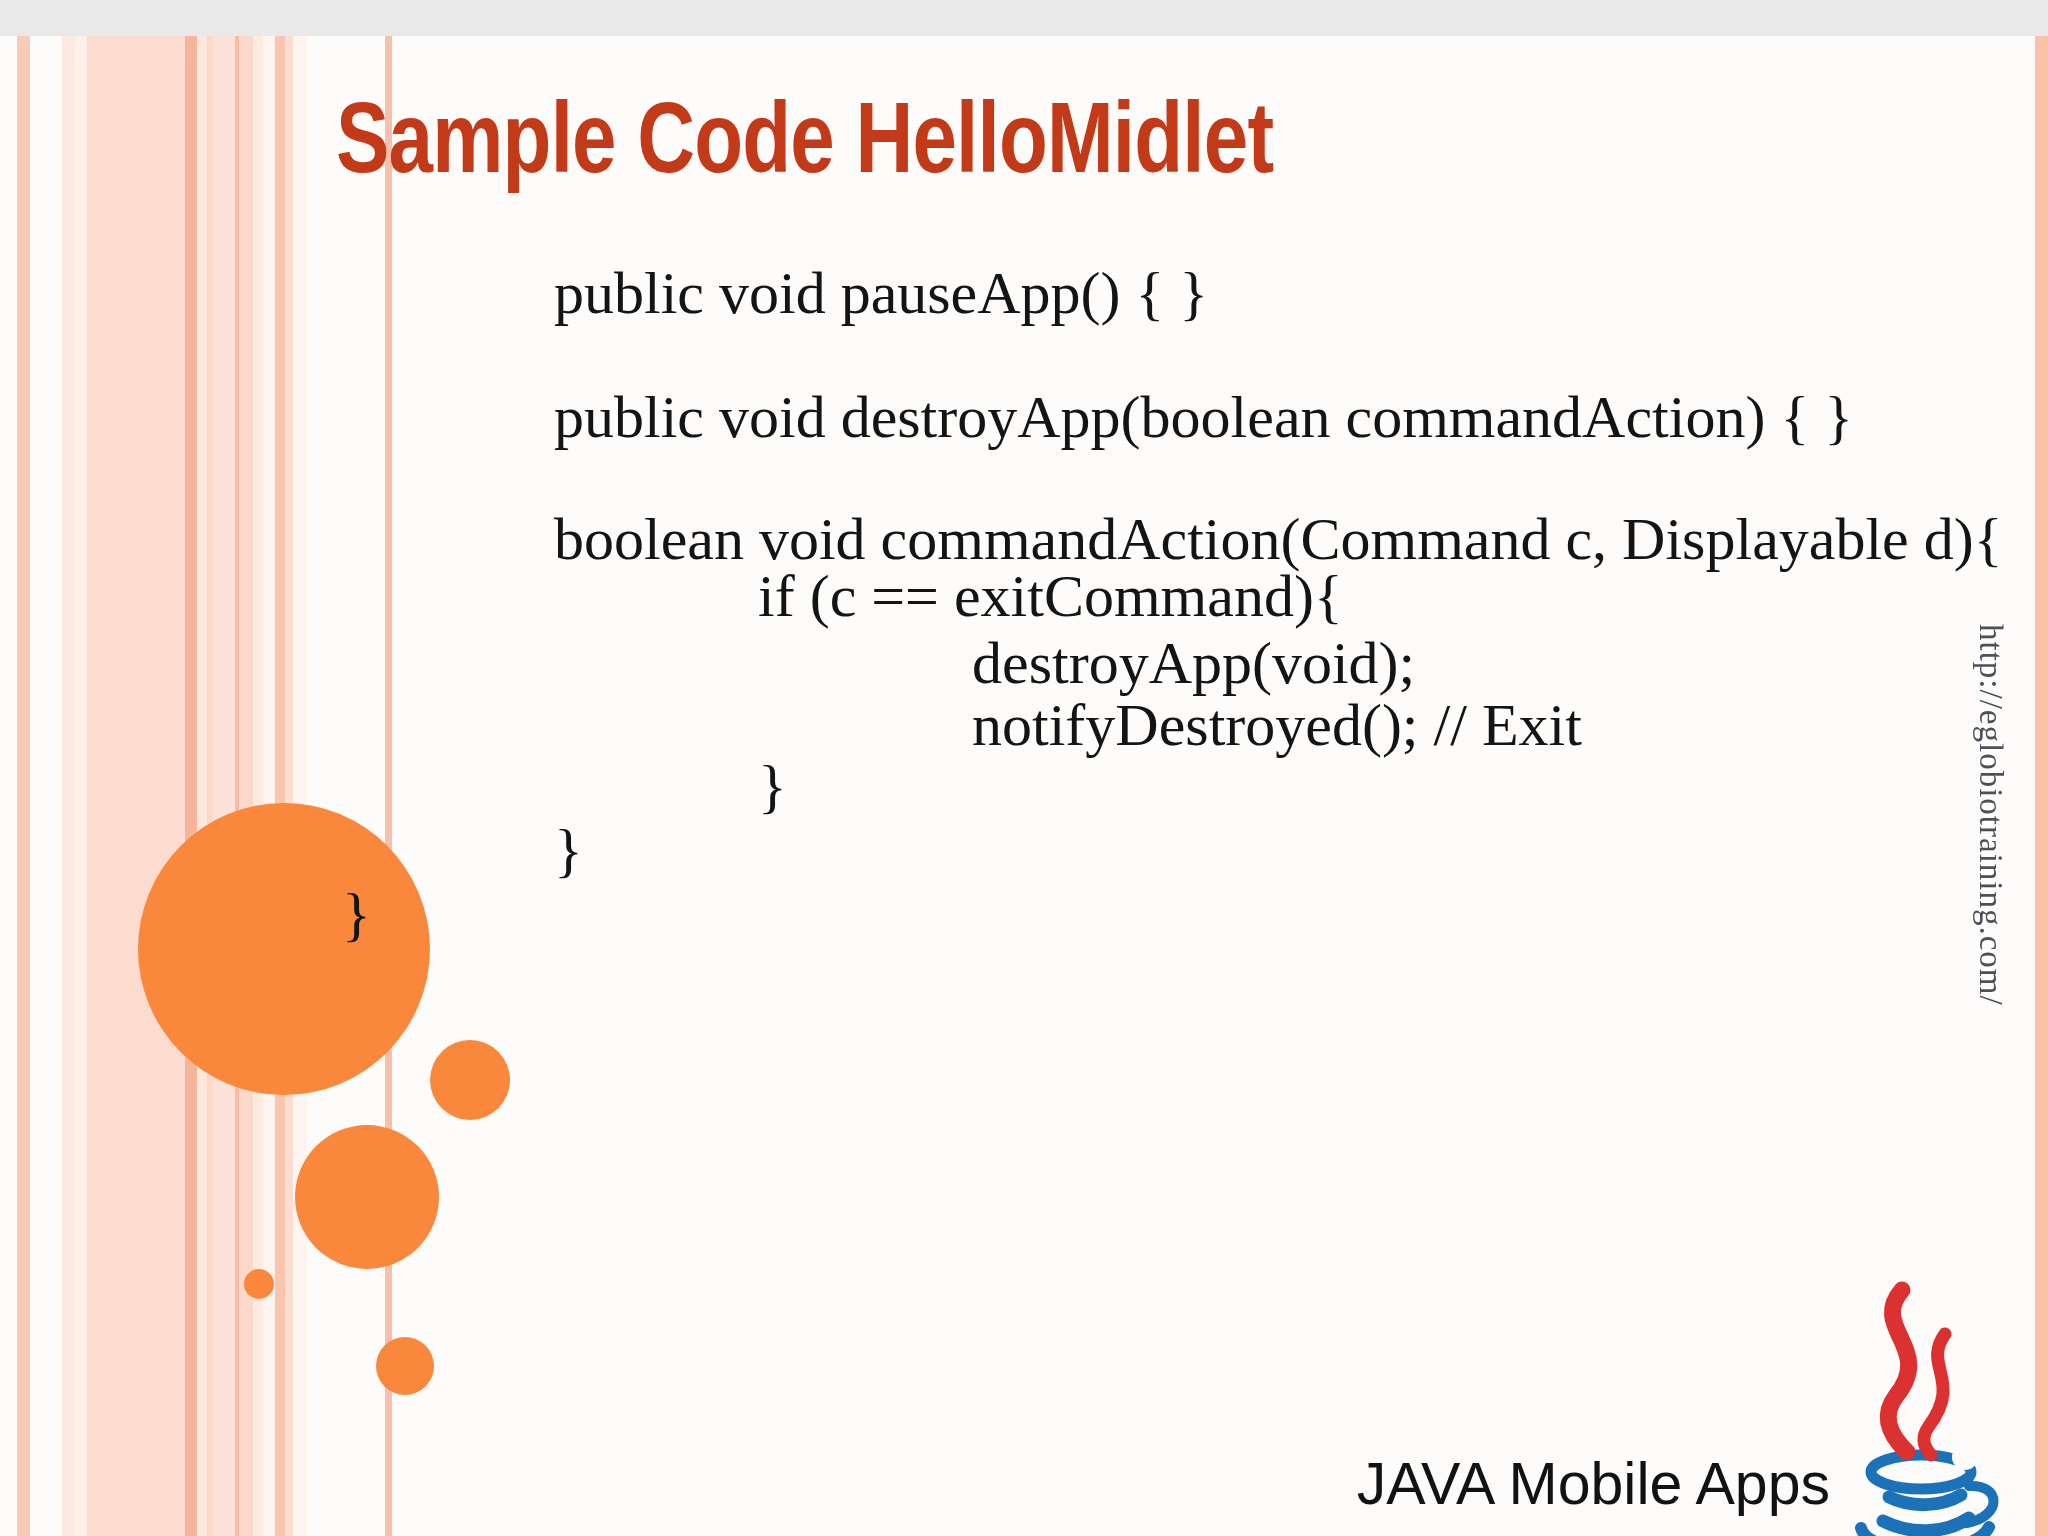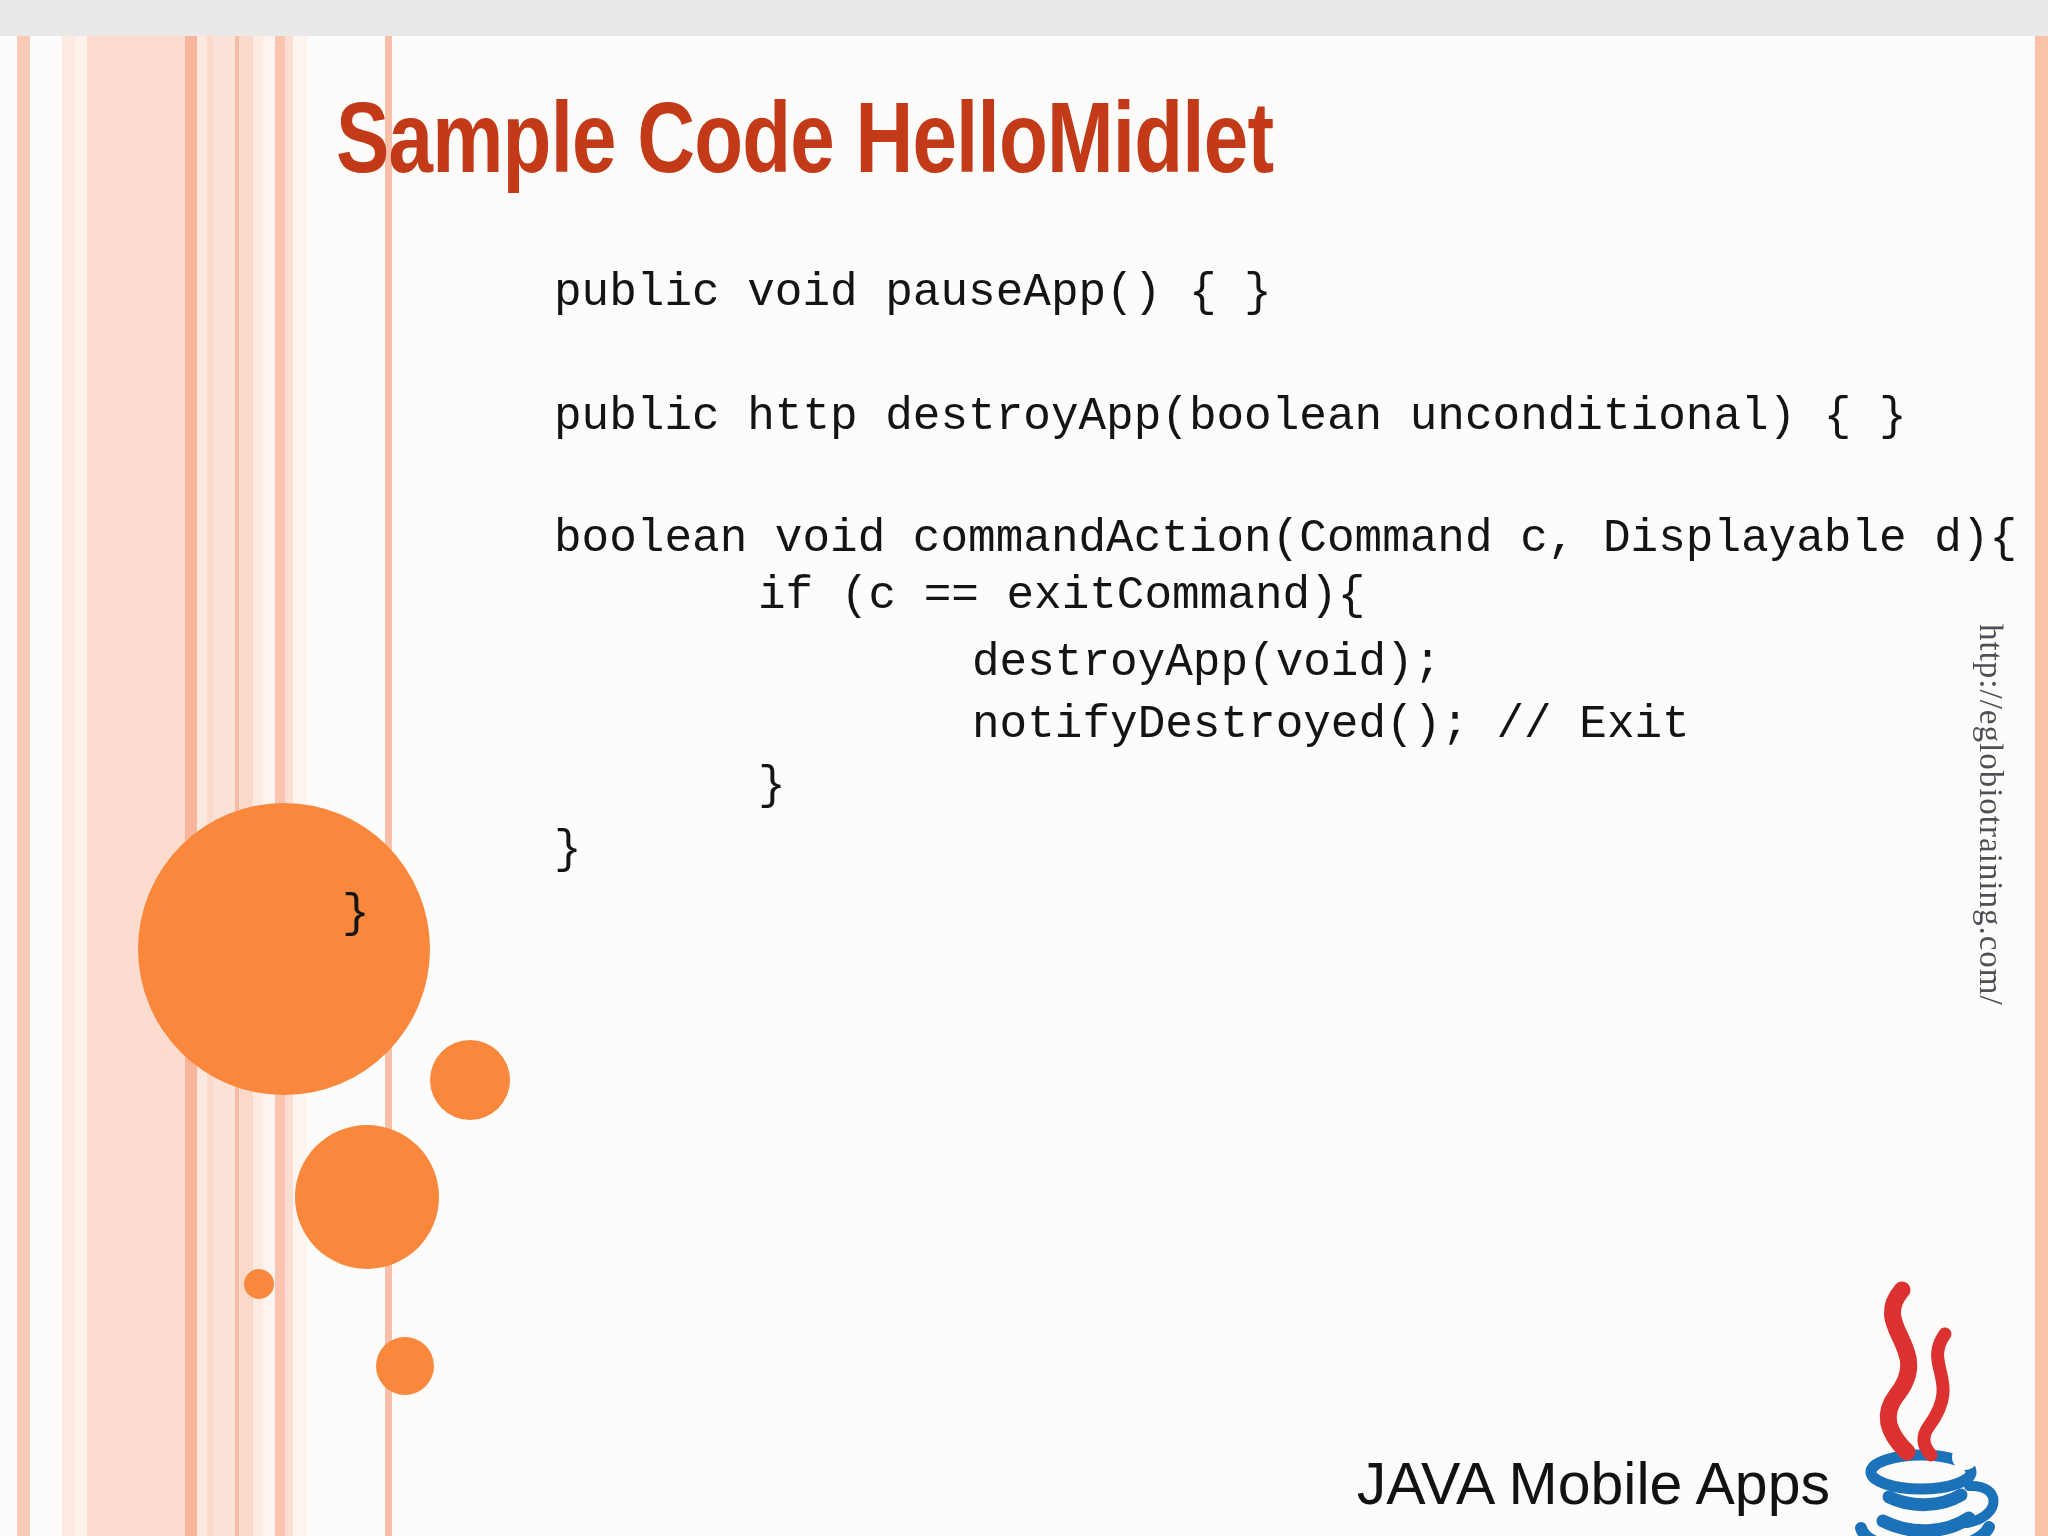--- a/index.html
+++ b/index.html
@@ -50,22 +50,22 @@
     position:absolute;left:336px;top:36px;margin:0;z-index:3;
     font-family:"Liberation Sans",sans-serif;font-weight:bold;
     font-size:100px;line-height:130px;color:var(--c-title);
     letter-spacing:-1px;white-space:nowrap;
     transform:scaleX(0.8);transform-origin:left top;
   }
   
   .code{position:absolute;left:0;top:0;z-index:3;}
   .code-line{
     position:absolute;white-space:pre;
-    font-family:Liberation Mono, monospace;
-    font-size:46px;line-height:58px;color:var(--c-code);
+    font-family:Liberation Serif, serif;
+    font-size:60px;line-height:58px;color:var(--c-code);
   }
   .cl0{top:228px;left:554px;}
   .cl1{top:352px;left:554px;}
   .cl2{top:474px;left:554px;}
   .cl3{top:531px;left:758px;}
   .cl4{top:598px;left:972px;}
   .cl5{top:660px;left:972px;text-align:right;}
   .cl6{top:721px;left:758px;}
   .cl7{top:785px;left:554px;}
   .cl8{top:849px;left:342px;}
@@ -116,21 +116,21 @@
   <div class="circle c-big"></div>
   <div class="circle c-small1"></div>
   <div class="circle c-med"></div>
   <div class="circle c-tiny"></div>
   <div class="circle c-small2"></div>
 
   <h1 class="title">Sample Code HelloMidlet</h1>
 
   <div class="code">
     <div class="code-line cl0">public void pauseApp() { }</div>
-    <div class="code-line cl1">public http destroyApp(boolean unconditional) { }</div>
+    <div class="code-line cl1">public void destroyApp(boolean commandAction) { }</div>
     <div class="code-line cl2">boolean void commandAction(Command c, Displayable d){</div>
     <div class="code-line cl3">if (c == exitCommand){</div>
     <div class="code-line cl4">destroyApp(void);</div>
     <div class="code-line cl5">notifyDestroyed(); // Exit</div>
     <div class="code-line cl6">}</div>
     <div class="code-line cl7">}</div>
     <div class="code-line cl8">}</div>
   </div>
 
   <div class="url">http://eglobiotraining.com/</div>

